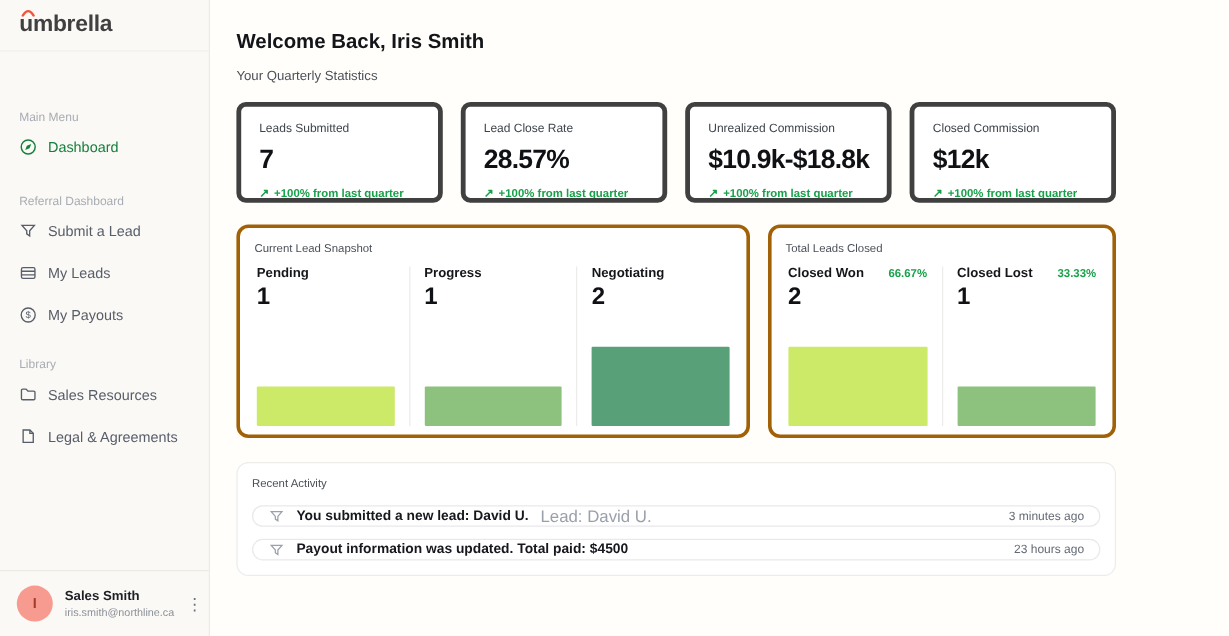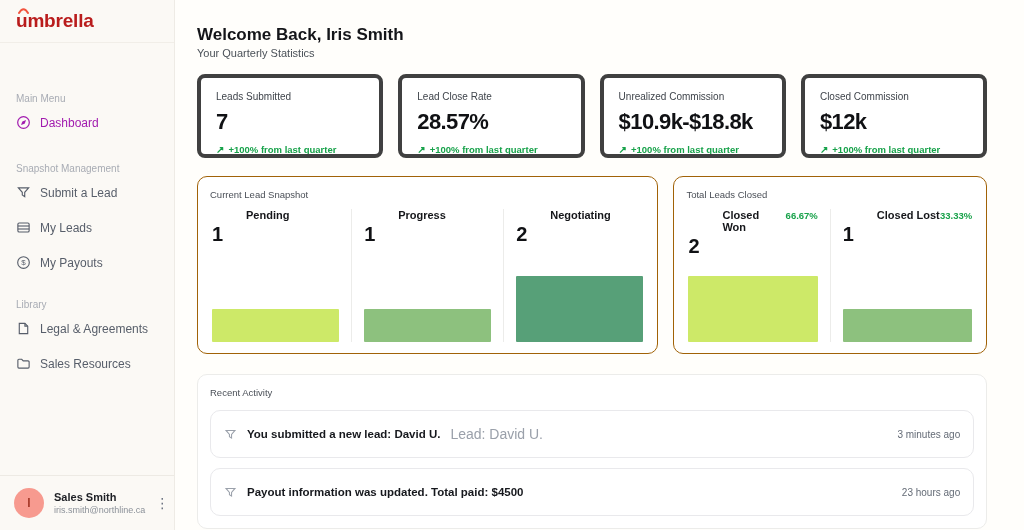--- a/index.html
+++ b/index.html
@@ -8,59 +8,59 @@
     width:1024px; height:530px; overflow:hidden;
     font-family:"Liberation Sans", sans-serif;
     background:#fffefb; display:flex; color:#16181d;
   }
   
   .sidebar {
     width:175px; min-width:175px; background:#fbf9f5;
     border-right:1px solid #eeebe5; display:flex; flex-direction:column;
   }
   .logo-row { height:43px; border-bottom:1px solid #f1eee8; display:flex; align-items:center; padding:0 16px; }
-  .logo-wrap { position:relative; font-size:19px; font-weight:700; letter-spacing:-0.2px; color:#b91c1c; }
+  .logo-wrap { position:relative; font-size:19px; font-weight:700; letter-spacing:-0.2px; color:#404040; }
   .logo-accent { position:absolute; top:-3px; left:1px; }
   .section-label { font-size:10px; color:#a8acb4; padding:0 16px; margin-top:24px; }
   .section-label.first { margin-top:50px; }
   .section-label.lib { margin-top:20px; }
   .nav-item { display:flex; align-items:center; gap:9px; padding:9px 16px; font-size:12px; color:#575e6a; cursor:pointer; margin-top:2px; }
   .nav-item svg { flex:0 0 auto; }
-  .nav-item.active { color:#a21caf;align-items:center; }
+  .nav-item.active { color:#15803d;align-items:center; }
   .user-block { margin-top:auto; border-top:1px solid #edeae4; padding:12px 12px 12px 14px; display:flex; align-items:center; gap:10px; }
   .avatar { width:30px; height:30px; min-width:30px; border-radius:50%; background:#f79a8f; color:#a83a2a; font-weight:700; font-size:12px; display:flex; align-items:center; justify-content:center; }
   .user-name { font-size:11px; font-weight:700; color:#1d1f24; }
   .user-email { font-size:9px; color:#8b9199; margin-top:2px; }
   .kebab { margin-left:auto; color:#6b7280; font-size:14px; cursor:pointer; line-height:1; }
   
   .main { flex:1; display:flex; flex-direction:row; background:#fffefb; min-width:0; }
   .topbar { height:43px; min-height:43px; background:#faf8f4; border-bottom:1px solid #f0ede7; }
   .content { padding:25px 14px 0 22px; }
   .page-title { font-size:17px; font-weight:700; color:#141519; margin:0; }
-  .page-subtitle { font-size:11px; color:#4b5158; margin-top:2px; }
+  .page-subtitle { font-size:11px; color:#4b5158; margin-top:13px; }
   .stats-grid { display:grid; grid-template-columns:repeat(4,1fr); gap:15px; margin-top:15px; }
   .stat-card { background:#fff; border:4px solid #404040; border-radius:8px; padding:13px 15px; height:84px; overflow:hidden; }
   .stat-label { font-size:10px; color:#3f444b; }
   .stat-value { font-size:22px; font-weight:700; color:#101114; margin-top:7px; letter-spacing:-0.6px; white-space:nowrap; }
   .stat-trend { font-size:9.5px; color:#17a24a; margin-top:9px; font-weight:600; display:flex; align-items:center; gap:4px; }
   .mid-grid { display:grid; grid-template-columns:475fr 323fr; gap:15px; margin-top:18px; }
-  .panel { background:#fff; border:1px solid #a16207; border-radius:10px; padding:12px 12px 14px; height:178px; }
+  .panel { background:#fff; border:3px solid #a16207; border-radius:10px; padding:12px 12px 14px; height:178px; }
   .panel-title { font-size:9.5px; color:#4a4f57; }
   .cols { display:flex; margin-top:9px; height:133px; }
   .col { flex:1; display:flex; flex-direction:column; padding:0 12px; border-right:1px solid #ececea; min-width:0; }
   .col:first-child { padding-left:2px; }
   .col:last-child { border-right:none; padding-right:2px; }
   .col-head { display:flex; justify-content:space-between; align-items:baseline; }
-  .col-label { font-size:11px; font-weight:700; color:#15161a;margin-left:34px; }
+  .col-label { font-size:11px; font-weight:700; color:#15161a; }
   .col-pct { font-size:9.5px; color:#18a24a; font-weight:600; }
   .col-value { font-size:20px; font-weight:700; margin-top:2px; color:#101114; }
   .col-spacer { flex:1; }
   .bar { width:100%; border-radius:1px; }
   .activity-panel { margin-top:20px; background:#fff; border:1px solid #ececea; border-radius:10px; padding:12px; }
-  .activity-row { display:flex; align-items:center; border:1px solid #e9e9ec; border-radius:10px; height:48px; padding:0 13px; margin-top:10px; background:#fff; cursor:pointer; }
+  .activity-row { display:flex; align-items:center; border:1px solid #e9e9ec; border-radius:10px; height:18px; padding:0 13px; margin-top:10px; background:#fff; cursor:pointer; }
   .activity-row.first { margin-top:12px; }
   .act-icon { color:#9ba1ab; margin-right:10px; display:flex; }
   .act-text { font-size:11.5px; font-weight:700; color:#16181d; white-space:nowrap; }
   .act-sub { font-size:14px; color:#9aa0aa; margin-left:10px; white-space:nowrap; }
   .act-time { margin-left:auto; font-size:10px; color:#646b76; white-space:nowrap; }
   .trend-arrow { font-size:10px; }
 </style>
 </head>
 <body>
 
@@ -76,21 +76,21 @@
 
   <div class="section-label first">Main Menu</div>
   <div class="nav-item active">
     <svg width="15" height="15" viewBox="0 0 16 16" fill="none" stroke="currentColor" stroke-width="1.3">
         <circle cx="8" cy="8" r="6.2"></circle>
         <path d="M10.7 5.3 L9.2 9.2 L5.3 10.7 L6.8 6.8 Z" fill="currentColor" stroke="none"></path>
       </svg>
     <span>Dashboard</span>
   </div>
 
-  <div class="section-label">Snapshot Management</div>
+  <div class="section-label">Referral Dashboard</div>
   <div class="nav-item">
     <svg width="15" height="15" viewBox="0 0 16 16" fill="none" stroke="currentColor" stroke-width="1.2">
         <path d="M2.5 3 h11 l-4.2 4.8 v4.6 l-2.6 -1.8 v-2.8 Z"></path>
       </svg>
     <span>Submit a Lead</span>
   </div>
   <div class="nav-item">
     <svg width="15" height="15" viewBox="0 0 16 16" fill="none" stroke="currentColor" stroke-width="1.2">
         <rect x="2" y="3.2" width="12" height="9.6" rx="1.4"></rect>
         <line x1="2" y1="6.4" x2="14" y2="6.4"></line>
@@ -102,30 +102,30 @@
     <svg width="15" height="15" viewBox="0 0 16 16" fill="none" stroke="currentColor" stroke-width="1.2">
         <circle cx="8" cy="8" r="6.2"></circle>
         <text x="8" y="11" font-size="8.5" text-anchor="middle" fill="currentColor" stroke="none" font-family="Liberation Sans, sans-serif">$</text>
       </svg>
     <span>My Payouts</span>
   </div>
 
   <div class="section-label lib">Library</div>
   <div class="nav-item">
     <svg width="15" height="15" viewBox="0 0 16 16" fill="none" stroke="currentColor" stroke-width="1.2">
+        <path d="M2 4.6 a1.1 1.1 0 0 1 1.1 -1.1 h3 l1.6 1.7 h5.2 a1.1 1.1 0 0 1 1.1 1.1 v5.5 a1.1 1.1 0 0 1 -1.1 1.1 H3.1 A1.1 1.1 0 0 1 2 11.8 Z"></path>
+      </svg>
+    <span>Sales Resources</span>
+  </div>
+  <div class="nav-item">
+    <svg width="15" height="15" viewBox="0 0 16 16" fill="none" stroke="currentColor" stroke-width="1.2">
         <path d="M3.5 2.5 h6 l3 3 v8 h-9 Z"></path>
         <path d="M9.5 2.5 v3 h3"></path>
       </svg>
     <span>Legal &amp; Agreements</span>
-  </div>
-  <div class="nav-item">
-    <svg width="15" height="15" viewBox="0 0 16 16" fill="none" stroke="currentColor" stroke-width="1.2">
-        <path d="M2 4.6 a1.1 1.1 0 0 1 1.1 -1.1 h3 l1.6 1.7 h5.2 a1.1 1.1 0 0 1 1.1 1.1 v5.5 a1.1 1.1 0 0 1 -1.1 1.1 H3.1 A1.1 1.1 0 0 1 2 11.8 Z"></path>
-      </svg>
-    <span>Sales Resources</span>
   </div>
 
   <div class="user-block">
     <div class="avatar">I</div>
     <div>
       <div class="user-name">Sales Smith</div>
       <div class="user-email">iris.smith@northline.ca</div>
     </div>
     <div class="kebab">⋮</div>
   </div>

